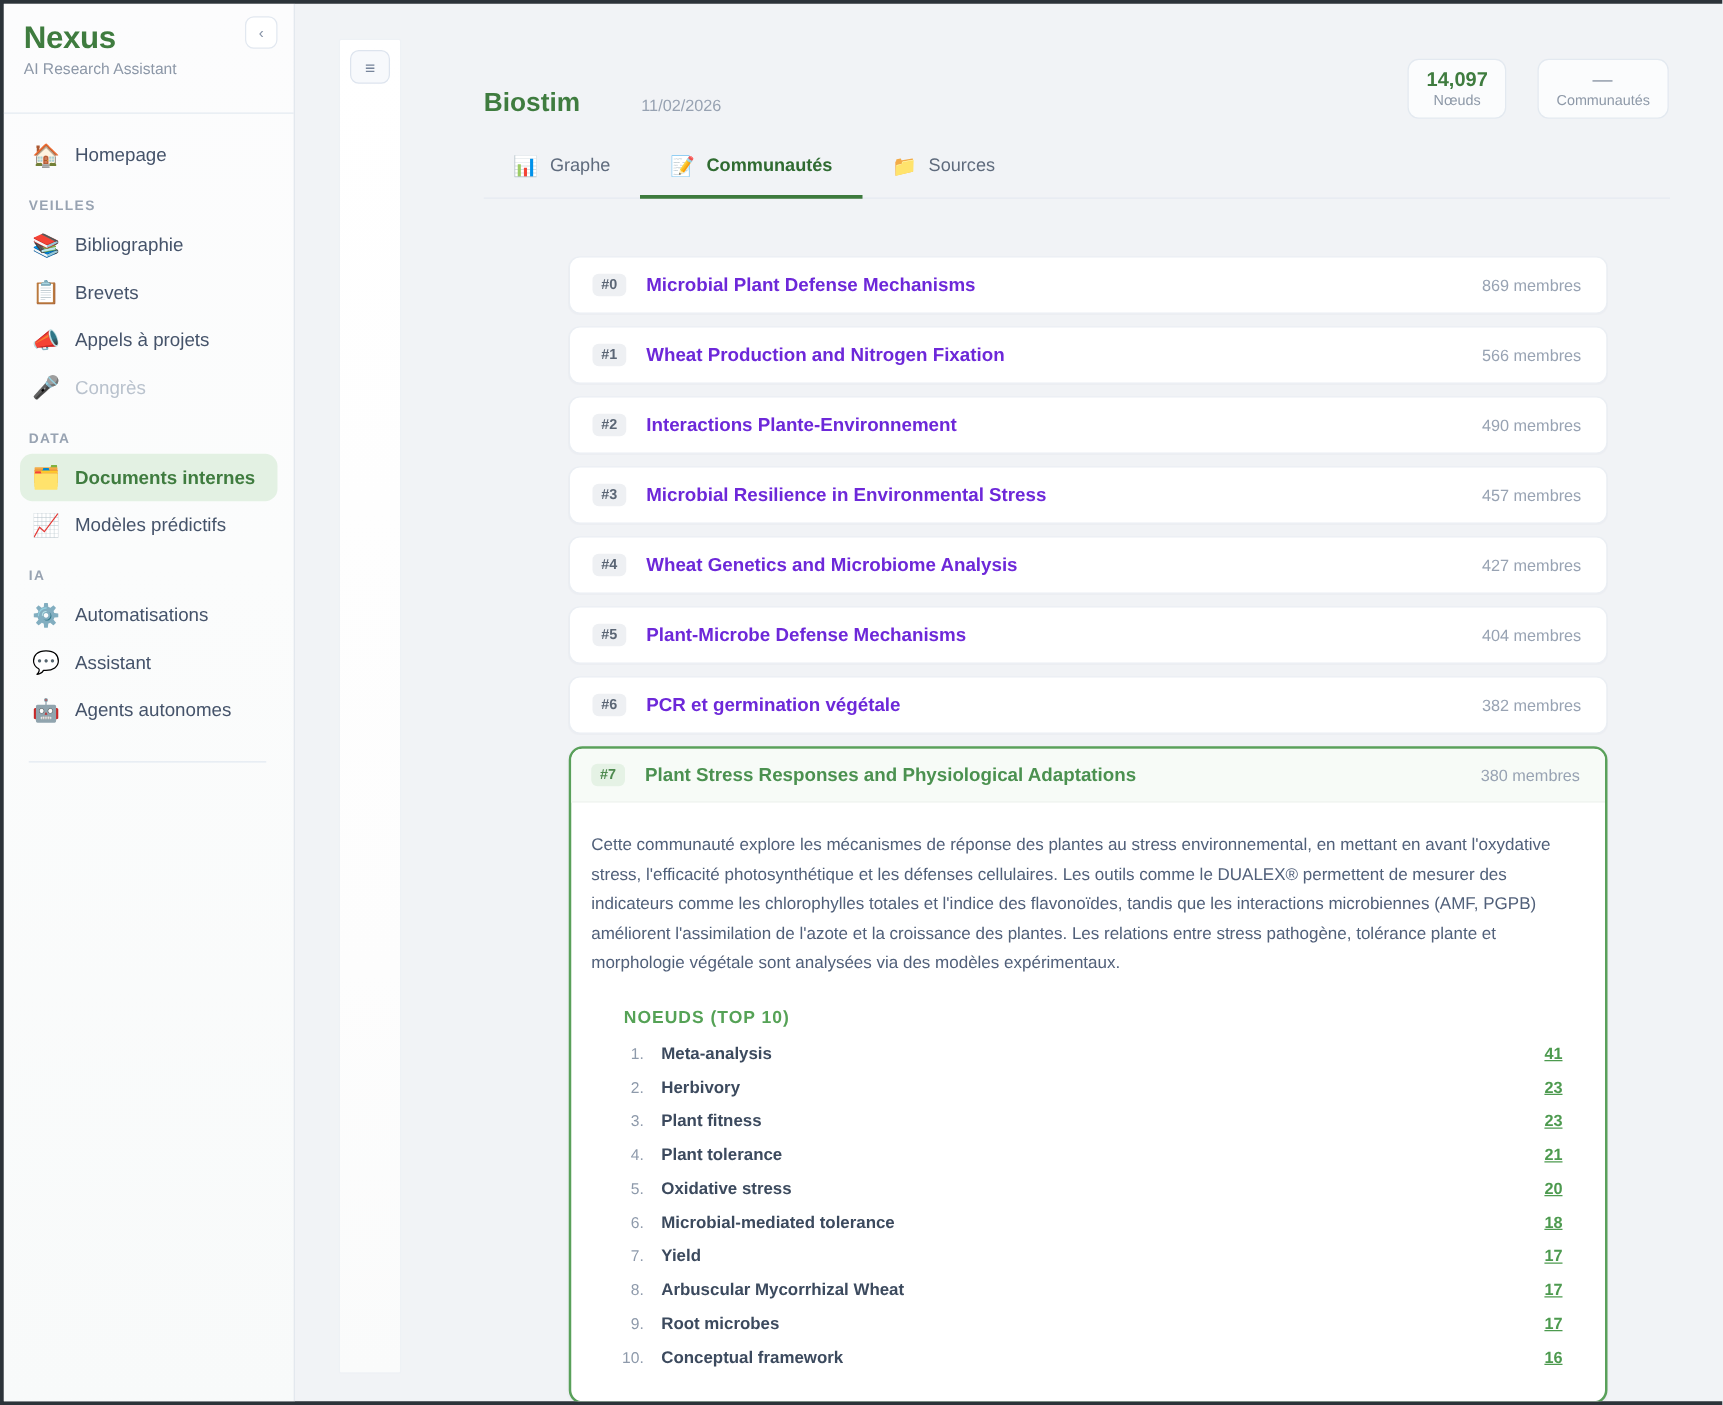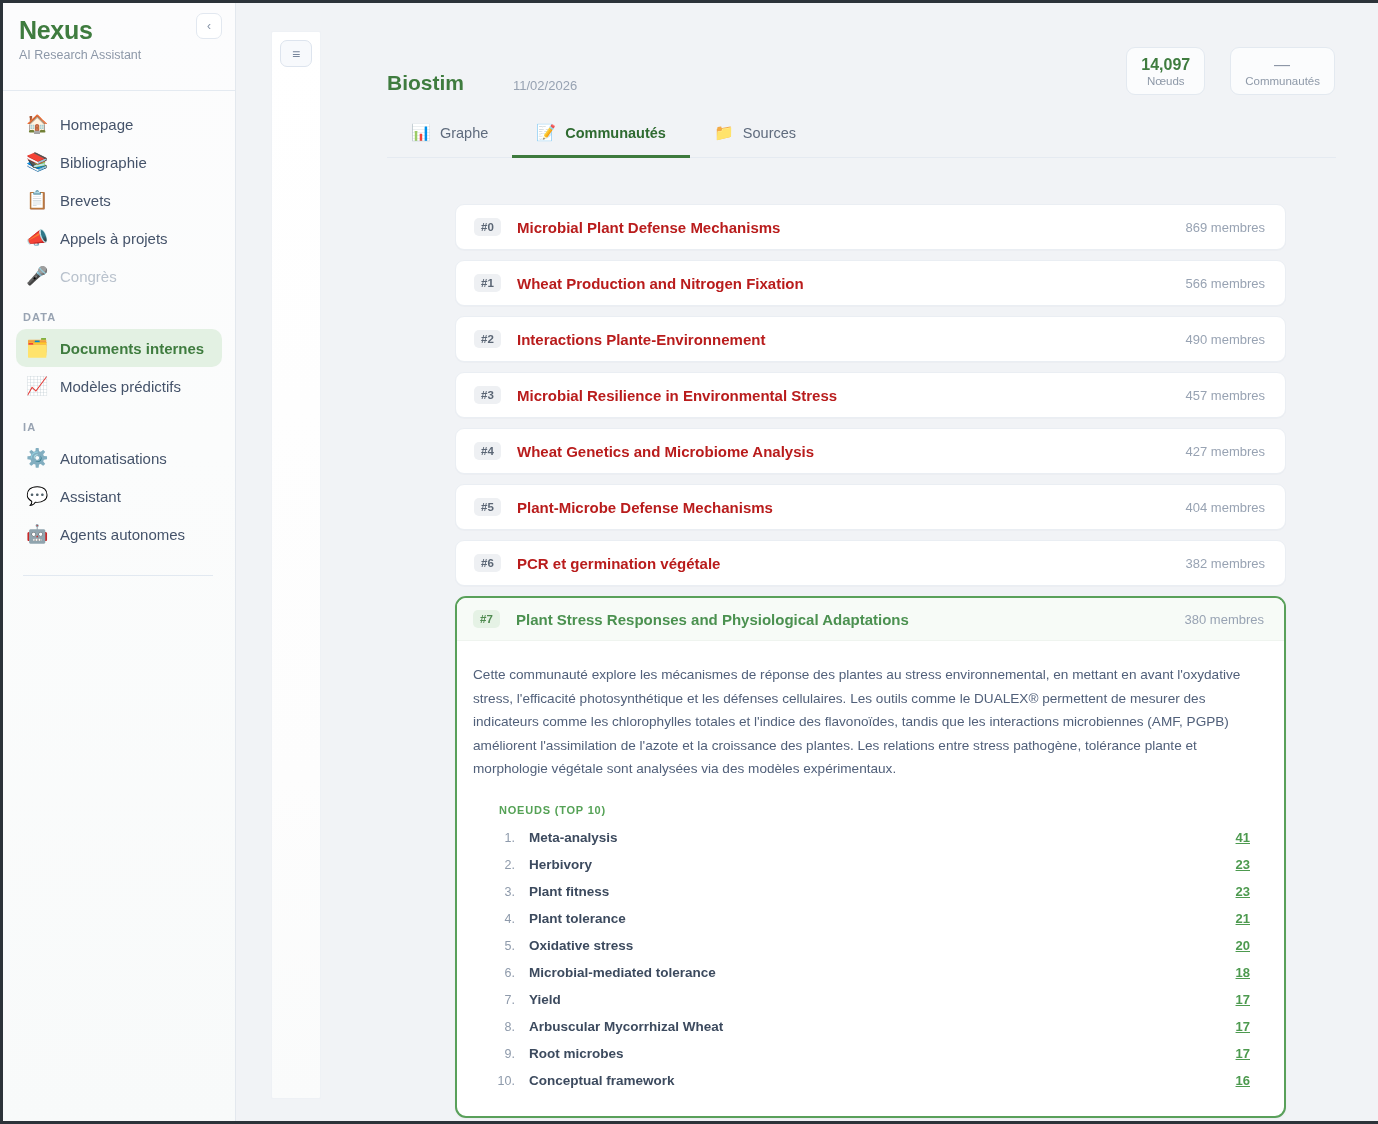--- a/index.html
+++ b/index.html
@@ -128,21 +128,21 @@
     padding: 13px 20px 13px 18px;
     cursor: pointer;
     box-shadow: 0 1px 1px rgba(40,50,70,.025);
   }
   .badge {
     font-size: 11.5px; font-weight: bold; color: #5b6675;
     background: #eef0f3; border-radius: 5px;
     padding: 3px 7px; margin-right: 16px; min-width: 27px;
     text-align: center;
   }
-  .rtitle { font-size: 15px; font-weight: bold; color: #b91c1c; flex: 1; }
+  .rtitle { font-size: 15px; font-weight: bold; color: #6d28d9; flex: 1; }
   .rcount { font-size: 13px; color: #98a3b3; }
 
   .card {
     background: #fff; border: 2px solid #59a05a;
     border-radius: 11px; margin-bottom: 10px;
     overflow: hidden;
     box-shadow: 0 1px 2px rgba(40,50,70,.04);
   }
   .card-head {
     display: flex; align-items: center;
@@ -151,21 +151,21 @@
     border-bottom: 1px solid #eff4ef;
   }
   .card-head .badge { background: #e5f2e5; color: #4e8a4f; }
   .card-head .rtitle { color: #4b9150; }
   .card-body { padding: 22px 24px 22px 16px; }
   .desc {
     font-size: 13.6px; line-height: 1.72; color: #51607a;
     max-width: 822px;
   }
   .sect-label {
-    font-size: 11px; font-weight: bold; letter-spacing: .8px;
+    font-size: 14px; font-weight: bold; letter-spacing: .8px;
     color: #55a256; margin: 24px 0 8px 0; padding-left: 26px;
   }
   .nodes { list-style: none; }
   .node {
     display: flex; align-items: center;
     padding: 6px 10px 6px 12px;
     font-size: 13.5px;
   }
   .node .n { width: 30px; color: #8e9aab; font-size: 12.5px; text-align: right; margin-right: 14px; }
   .node .nm { flex: 1; font-weight: bold; color: #3c4a5e; }
@@ -183,20 +183,21 @@
       <div class="sb-collapse">
         <span>‹</span>
       </div>
     </div>
     <nav class="sb-nav">
       <div class="sb-item">
         <span class="ic">🏠</span>
         <span>Homepage</span>
       </div>
 
+      <div class="sb-sect">VEILLES</div>
       <div class="sb-item">
         <span class="ic">📚</span>
         <span>Bibliographie</span>
       </div>
       <div class="sb-item">
         <span class="ic">📋</span>
         <span>Brevets</span>
       </div>
       <div class="sb-item">
         <span class="ic">📣</span>

